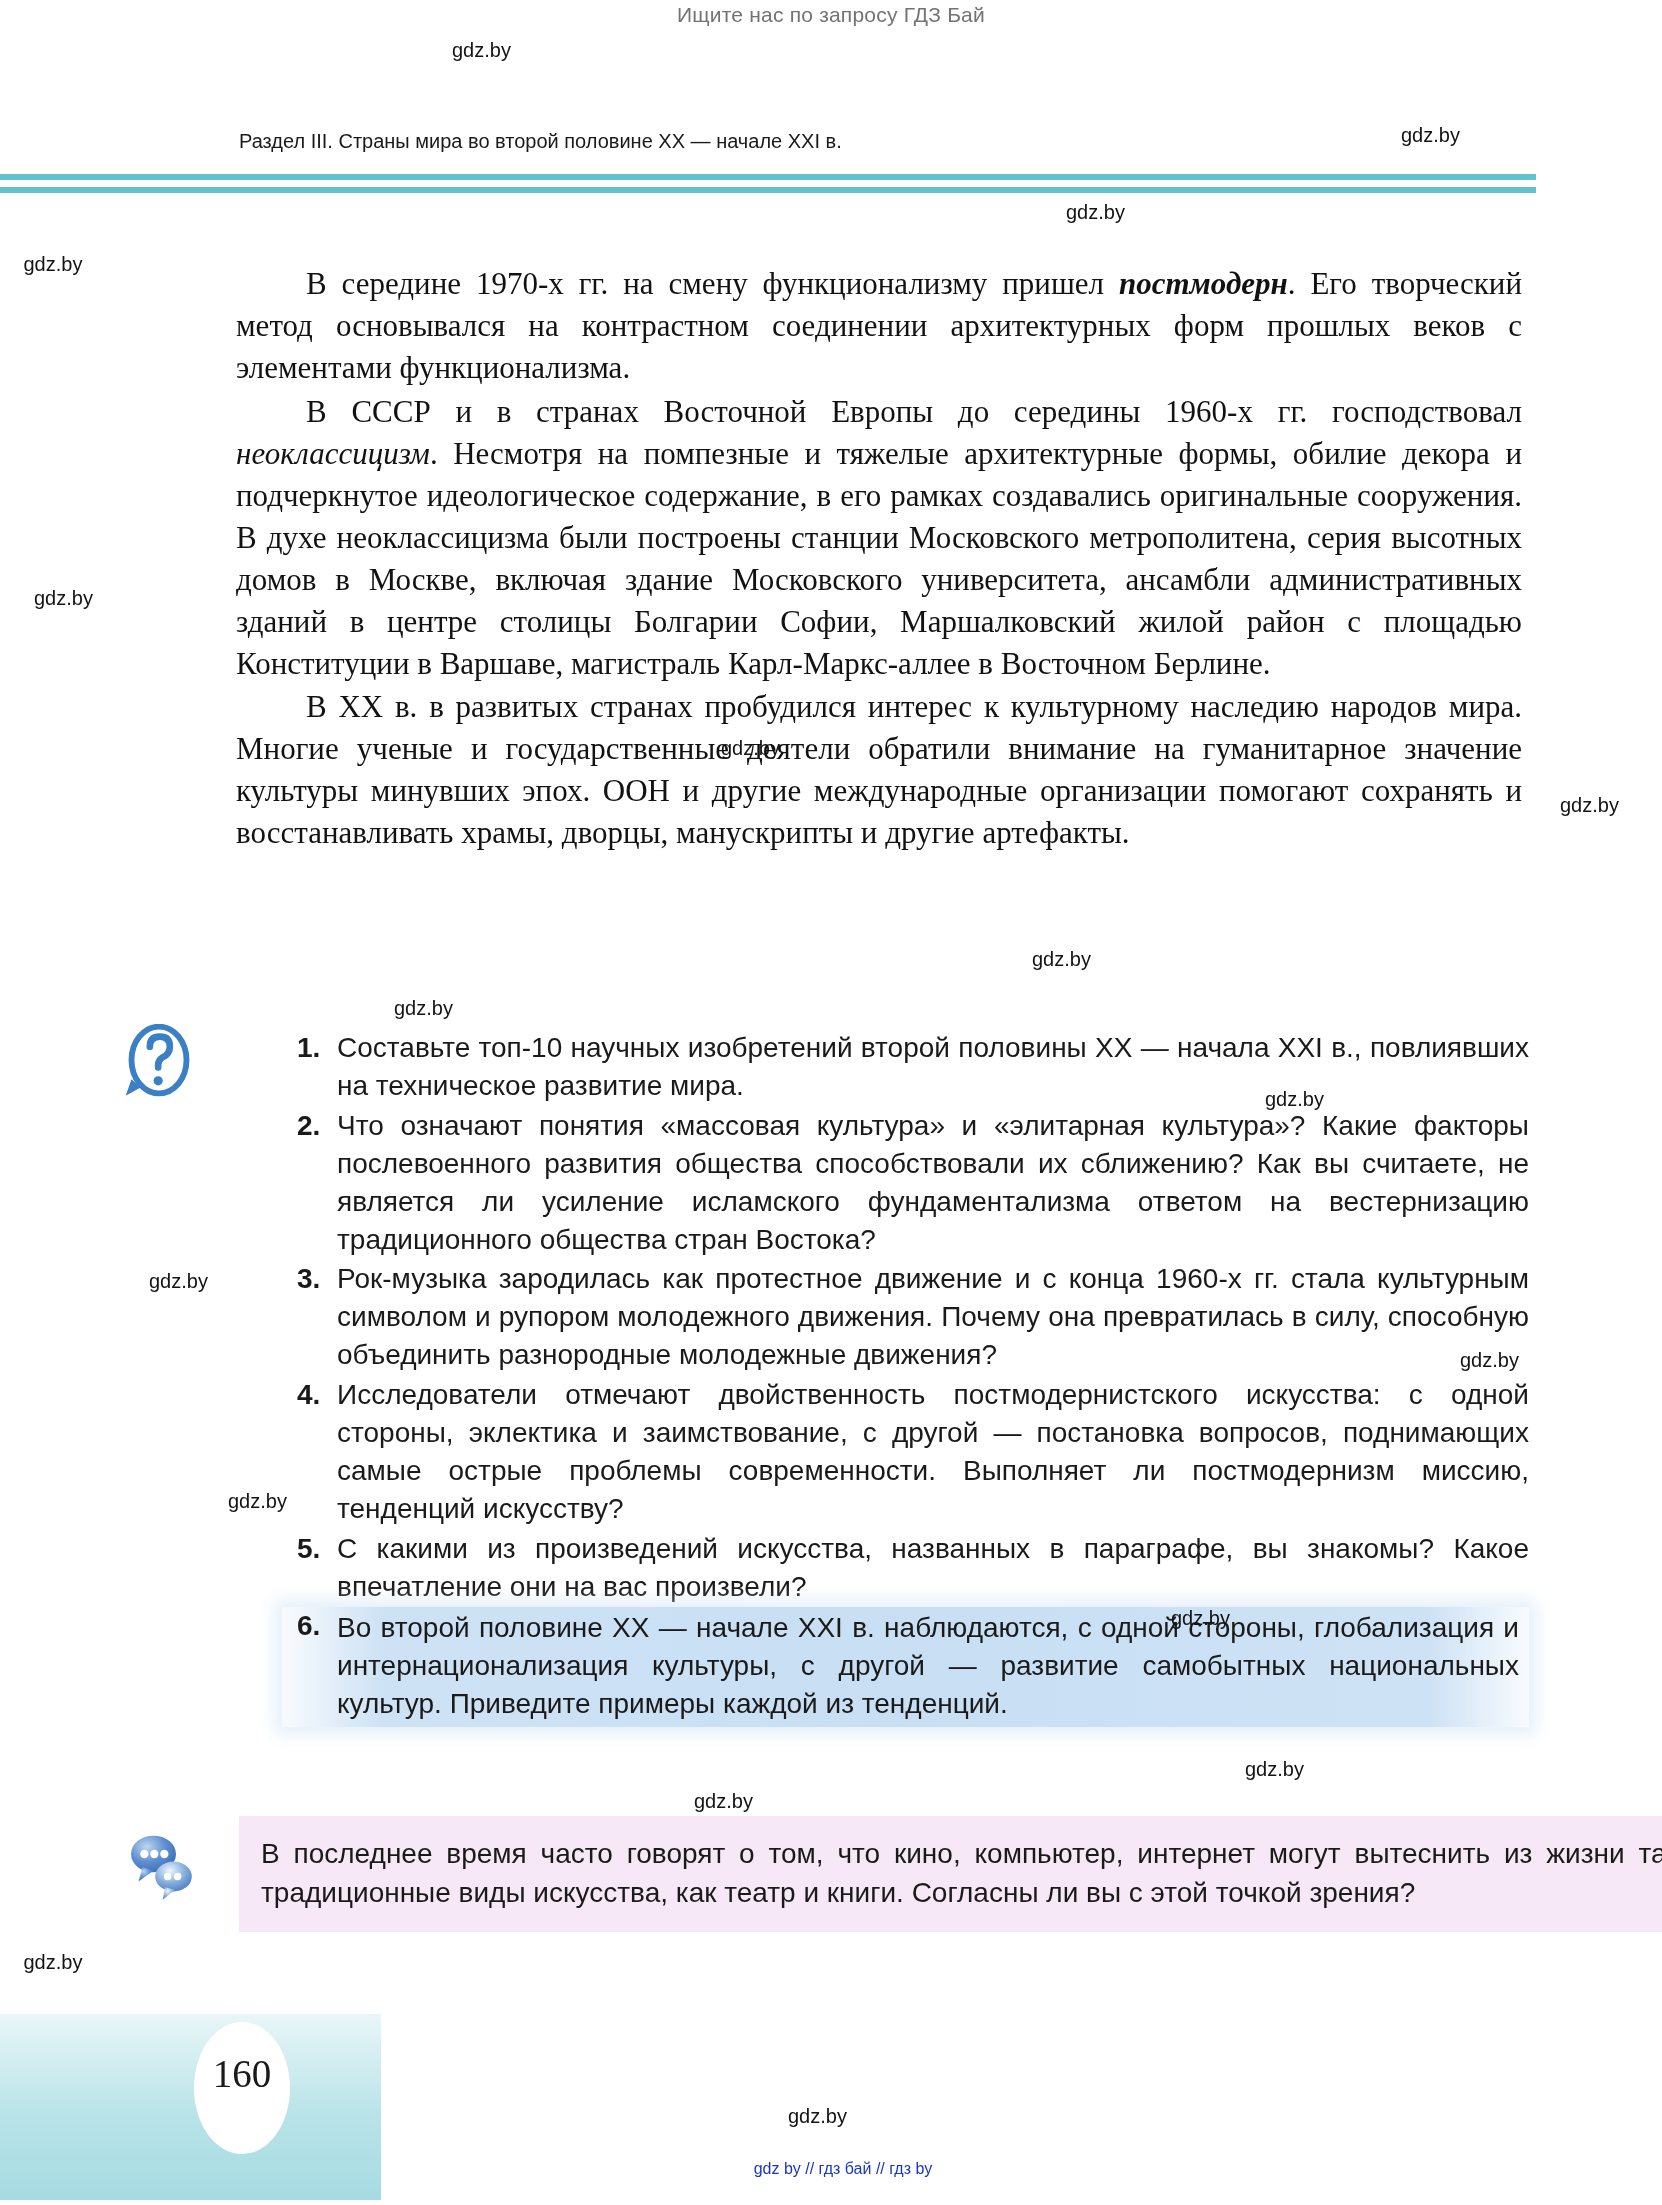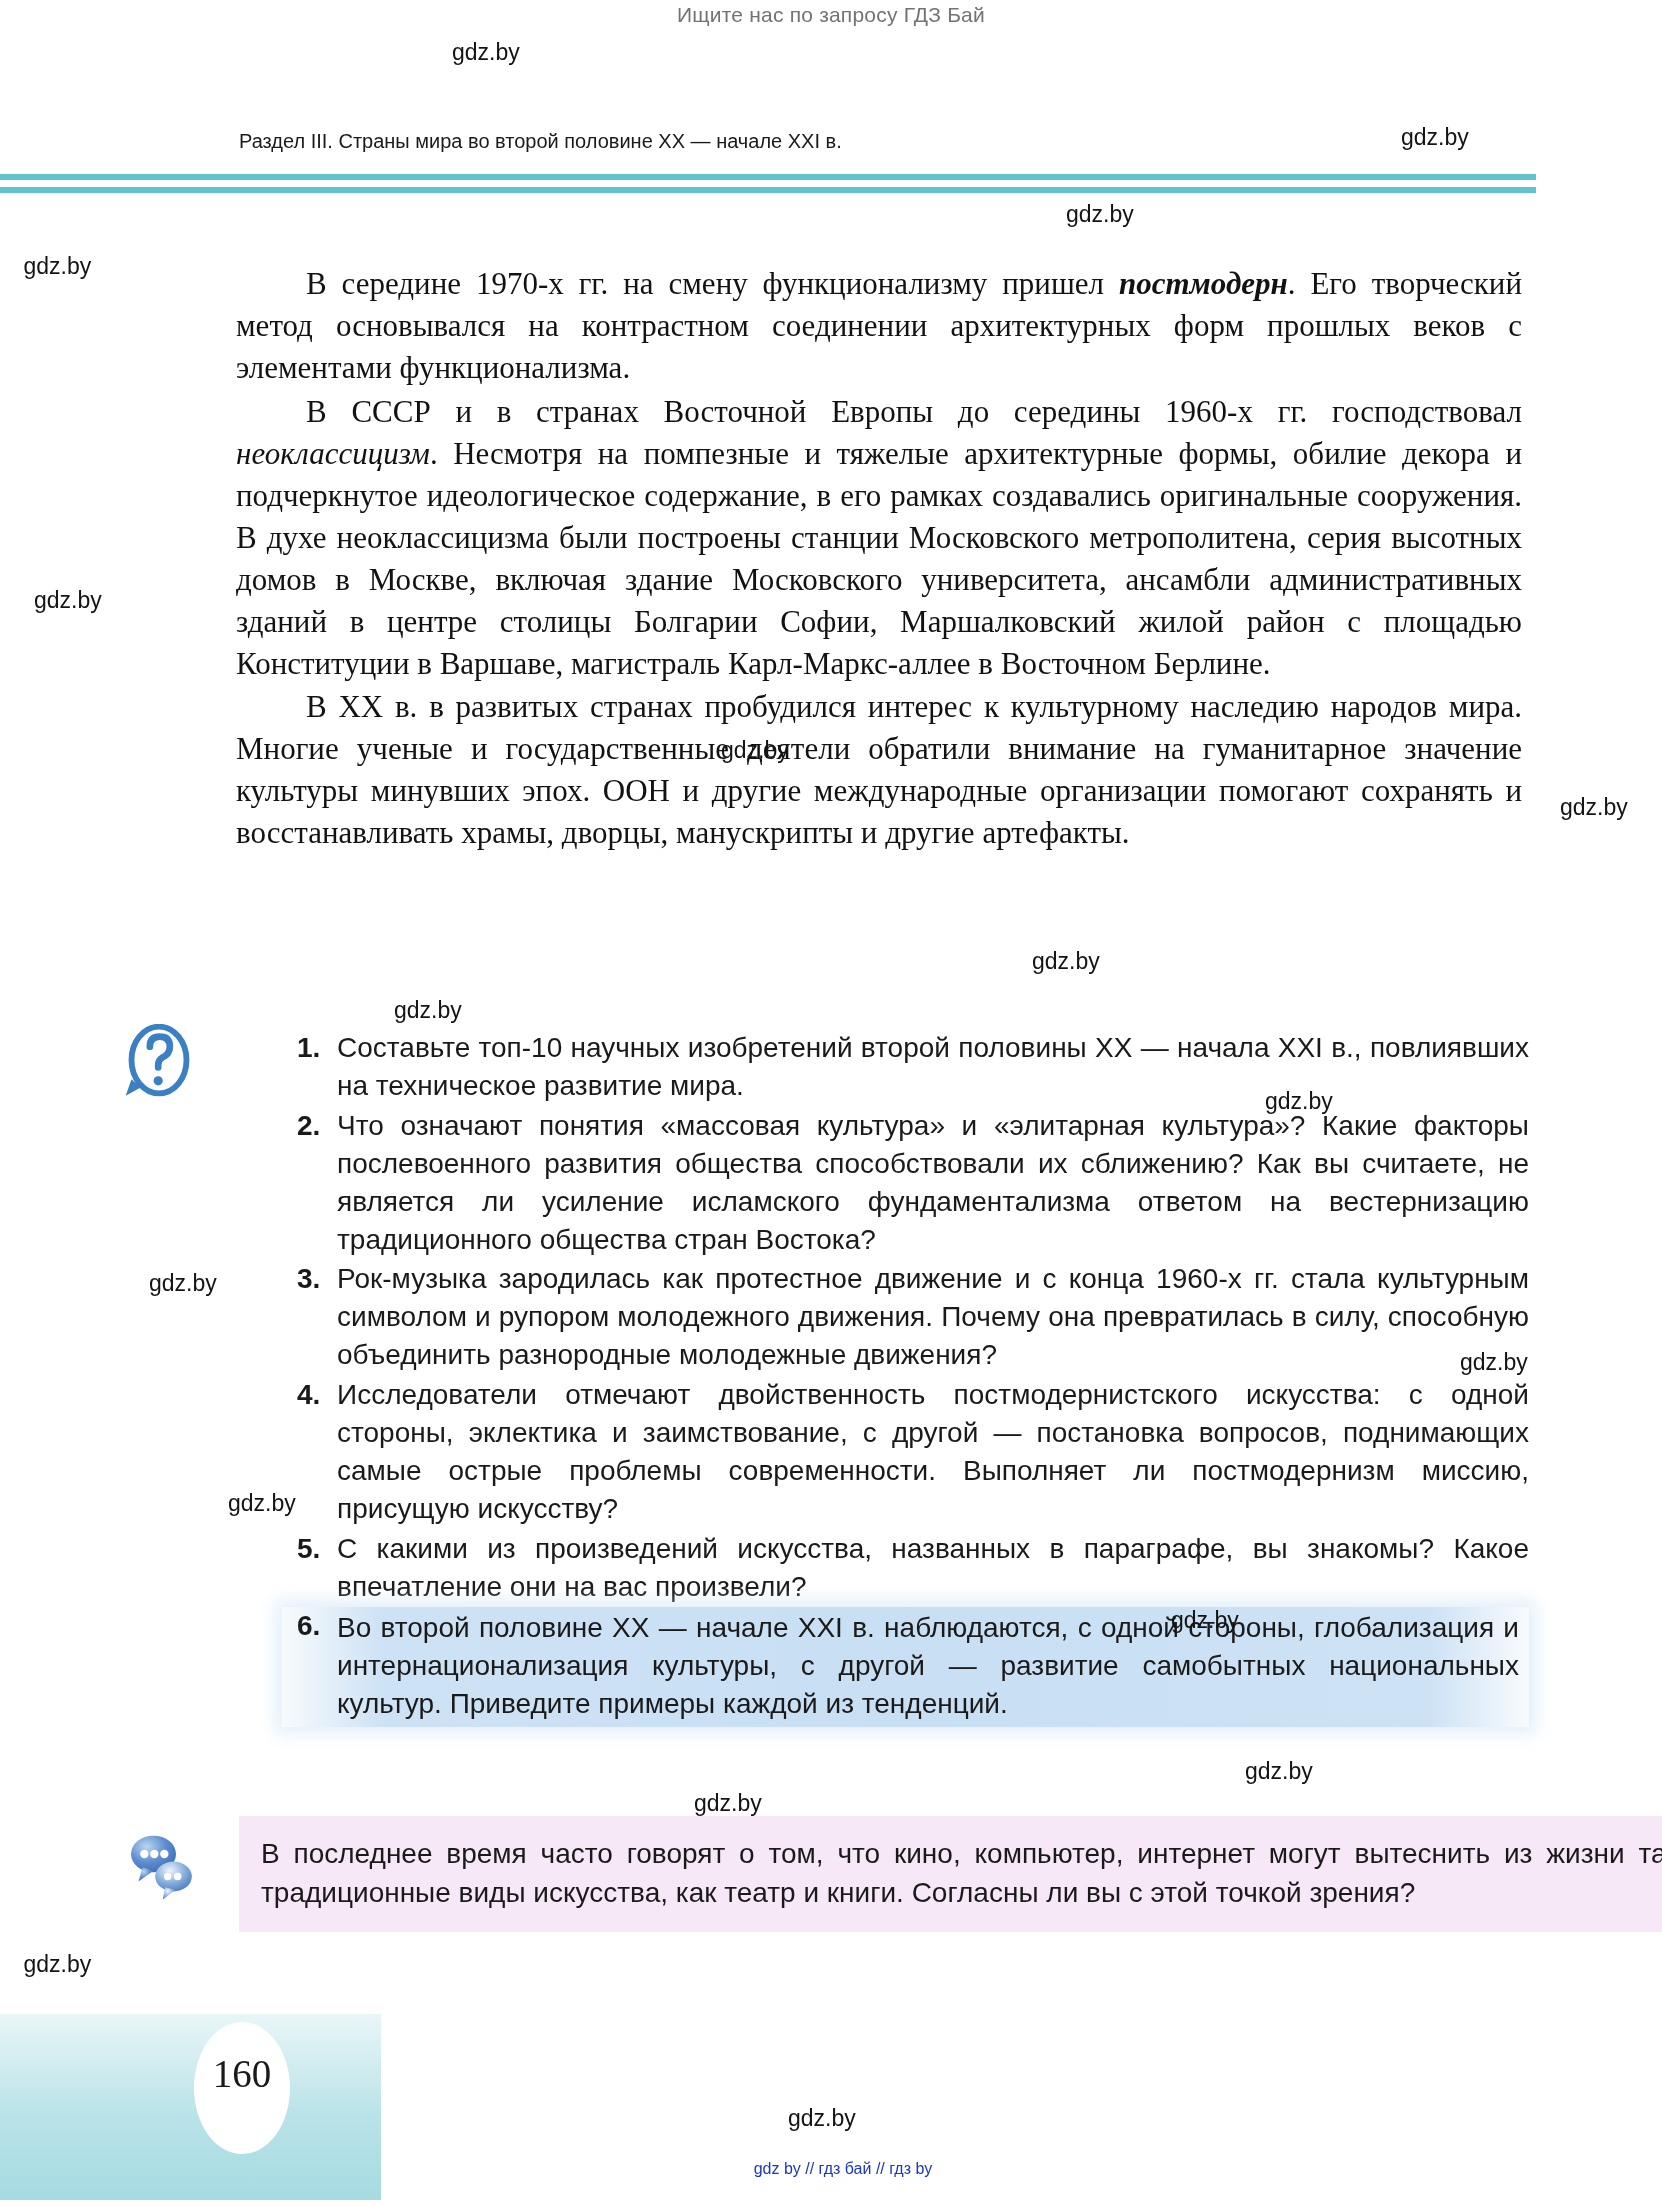--- a/index.html
+++ b/index.html
@@ -198,21 +198,21 @@
     font-family: "Liberation Sans", sans-serif;
     font-size: 16px;
     color: #1a36c8;
     white-space: nowrap;
   }
 
   
   .wm {
     position: absolute;
     font-family: "Liberation Sans", sans-serif;
-    font-size: 23px;
+    font-size: 20px;
     color: #141414;
     white-space: nowrap;
   }
 </style>
 </head>
 <body>
 
 <div id="page">
 
   <div class="promo-line">Ищите нас по запросу ГДЗ Бай</div>
@@ -233,21 +233,21 @@
       <path d="M9 66 L2 86 L20 76 Z" fill="#3b7fc4"></path>
       <path d="M31 27 q0 -12 12 -12 q12 0 12 12 q0 9 -9 13 q-5 3 -5 9 l0 3" fill="none" stroke="#3b7fc4" stroke-width="8" stroke-linecap="round"></path>
       <circle cx="41" cy="68" r="5.5" fill="#3b7fc4"></circle>
     </svg>
   </div>
 
   <div class="q-list" id="q-list">
       <div class="q-item"><span class="q-num">1.</span><span>Составьте топ-10 научных изобретений второй половины XX — начала XXI в., повлиявших на техническое развитие мира.</span></div>
       <div class="q-item"><span class="q-num">2.</span><span>Что означают понятия «массовая культура» и «элитарная культура»? Какие факторы послевоенного развития общества способствовали их сближению? Как вы считаете, не является ли усиление исламского фундаментализма ответом на вестернизацию традиционного общества стран Востока?</span></div>
       <div class="q-item"><span class="q-num">3.</span><span>Рок-музыка зародилась как протестное движение и с конца 1960-х гг. стала культурным символом и рупором молодежного движения. Почему она превратилась в силу, способную объединить разнородные молодежные движения?</span></div>
-      <div class="q-item"><span class="q-num">4.</span><span>Исследователи отмечают двойственность постмодернистского искусства: с одной стороны, эклектика и заимствование, с другой — постановка вопросов, поднимающих самые острые проблемы современности. Выполняет ли постмодернизм миссию, присущую искусству?</span></div>
+      <div class="q-item"><span class="q-num">4.</span><span>Исследователи отмечают двойственность постмодернистского искусства: с одной стороны, эклектика и заимствование, с другой — постановка вопросов, поднимающих самые острые проблемы современности. Выполняет ли постмодернизм миссию, тенденций искусству?</span></div>
       <div class="q-item"><span class="q-num">5.</span><span>С какими из произведений искусства, названных в параграфе, вы знакомы? Какое впечатление они на вас произвели?</span></div>
       <div class="q-item highlight"><span class="q-num">6.</span><span>Во второй половине XX — начале XXI в. наблюдаются, с одной стороны, глобализация и интернационализация культуры, с другой — развитие самобытных национальных культур. Приведите примеры каждой из тенденций.</span></div>
     </div>
 
   <div class="talk-icon">
     <svg viewBox="0 0 90 90" width="75" height="75" xmlns="http://www.w3.org/2000/svg">
       <defs>
         <radialGradient id="bg1" cx="35%" cy="30%" r="75%">
           <stop offset="0%" stop-color="#bcd6ef"></stop>
           <stop offset="55%" stop-color="#5f8fd0"></stop>

